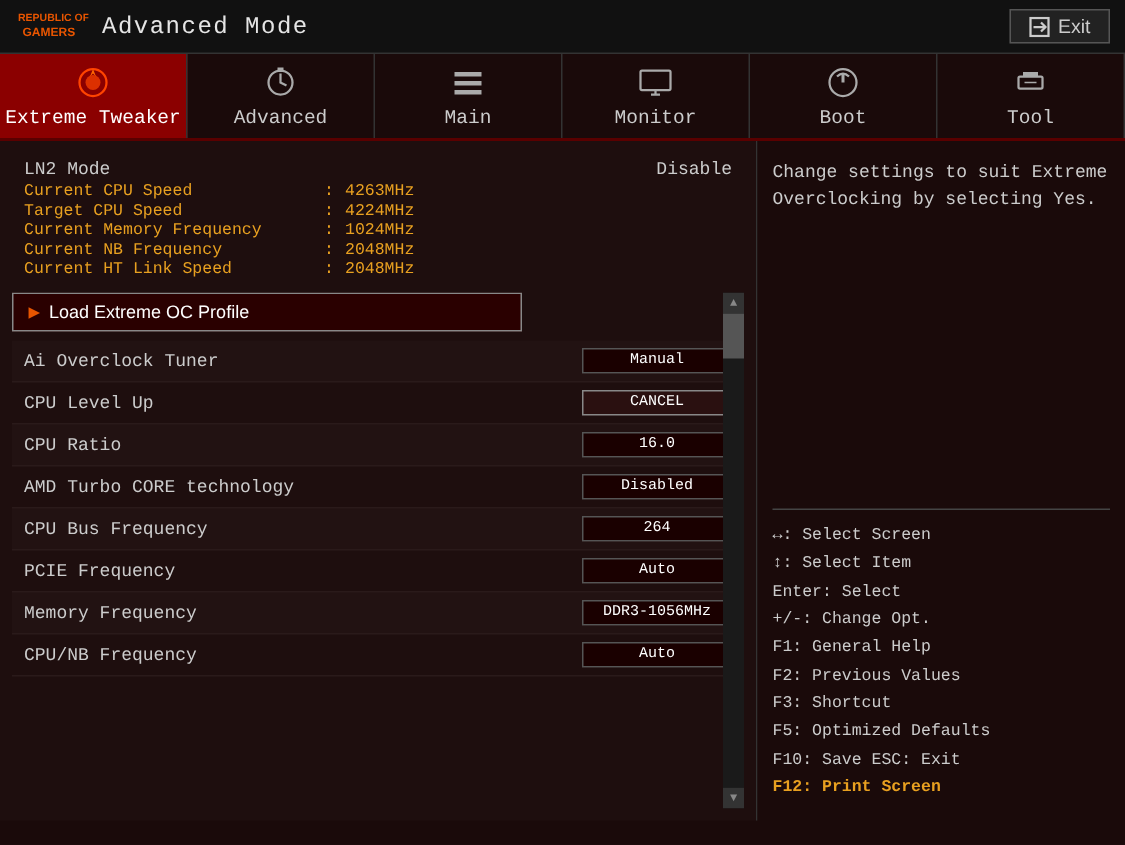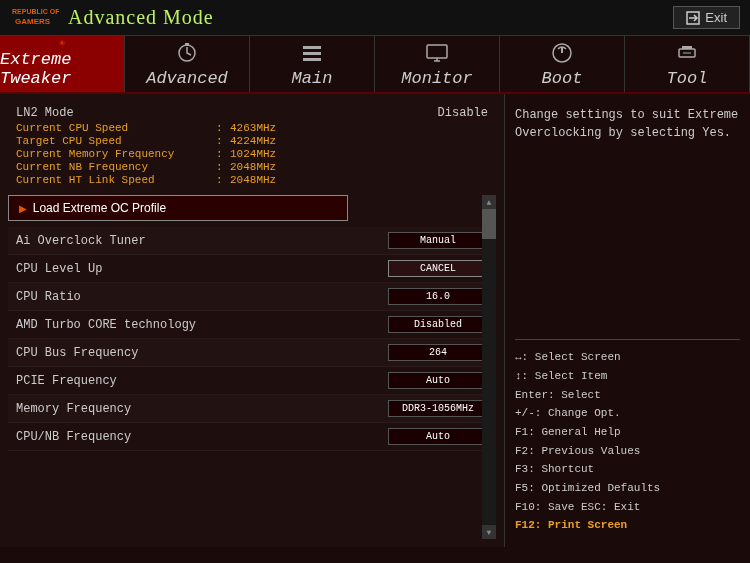--- a/index.html
+++ b/index.html
@@ -29,25 +29,24 @@
     }
     #rog-logo {
       width: 50px;
       height: 28px;
       display: flex;
       flex-direction: column;
       align-items: center;
     }
     #rog-logo svg { width: 48px; height: 26px; }
     #advanced-mode-title {
-      color: #bef264;
-      font-size: 20px;
+      color: #e5e5e5;
+      font-size: 16px;
       font-weight: normal;
       letter-spacing: 1px;
-      font-family: Liberation Serif, serif;
     }
     #exit-button {
       background: #222;
       border: 1px solid #555;
       color: #ccc;
       padding: 3px 12px;
       font-size: 13px;
       cursor: pointer;
       display: flex;
       align-items: center;
@@ -64,24 +63,23 @@
     }
     .nav-tab {
       flex: 1;
       display: flex;
       flex-direction: column;
       align-items: center;
       justify-content: center;
       gap: 4px;
       cursor: pointer;
       border-right: 1px solid #333;
-      font-size: 17px;
+      font-size: 13px;
       color: #ccc;
       padding: 4px 0;
-      font-style: italic;
     }
     .nav-tab.active {
       background: #8b0000;
       color: #fff;
     }
     .nav-tab svg { width: 24px; height: 24px; }
 
     
     #main {
       display: flex;

